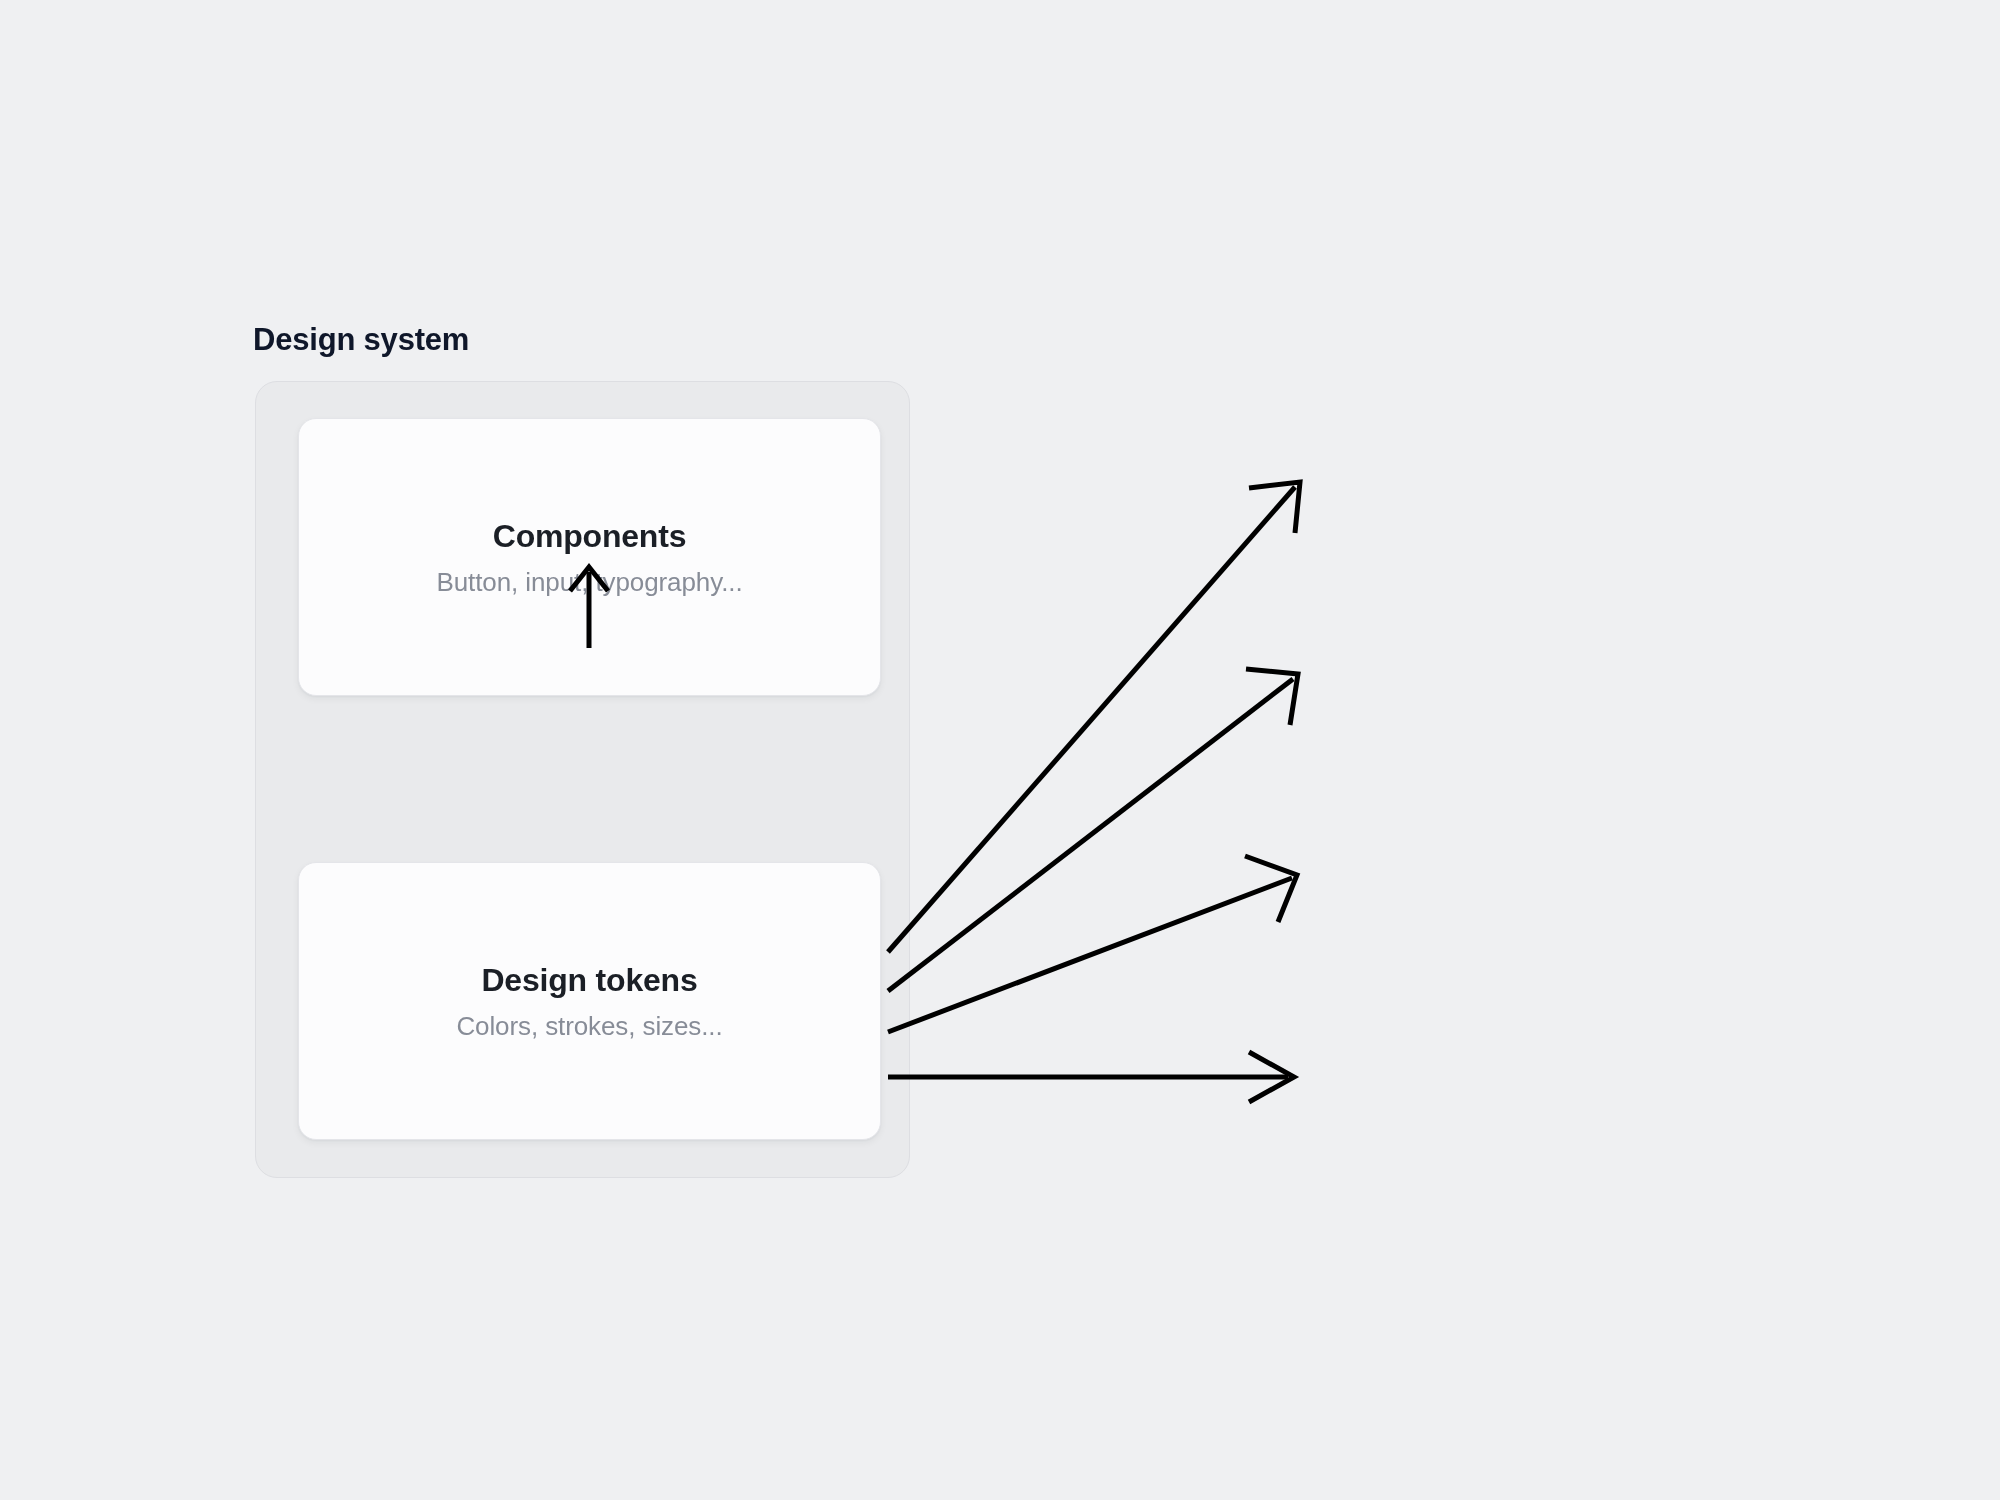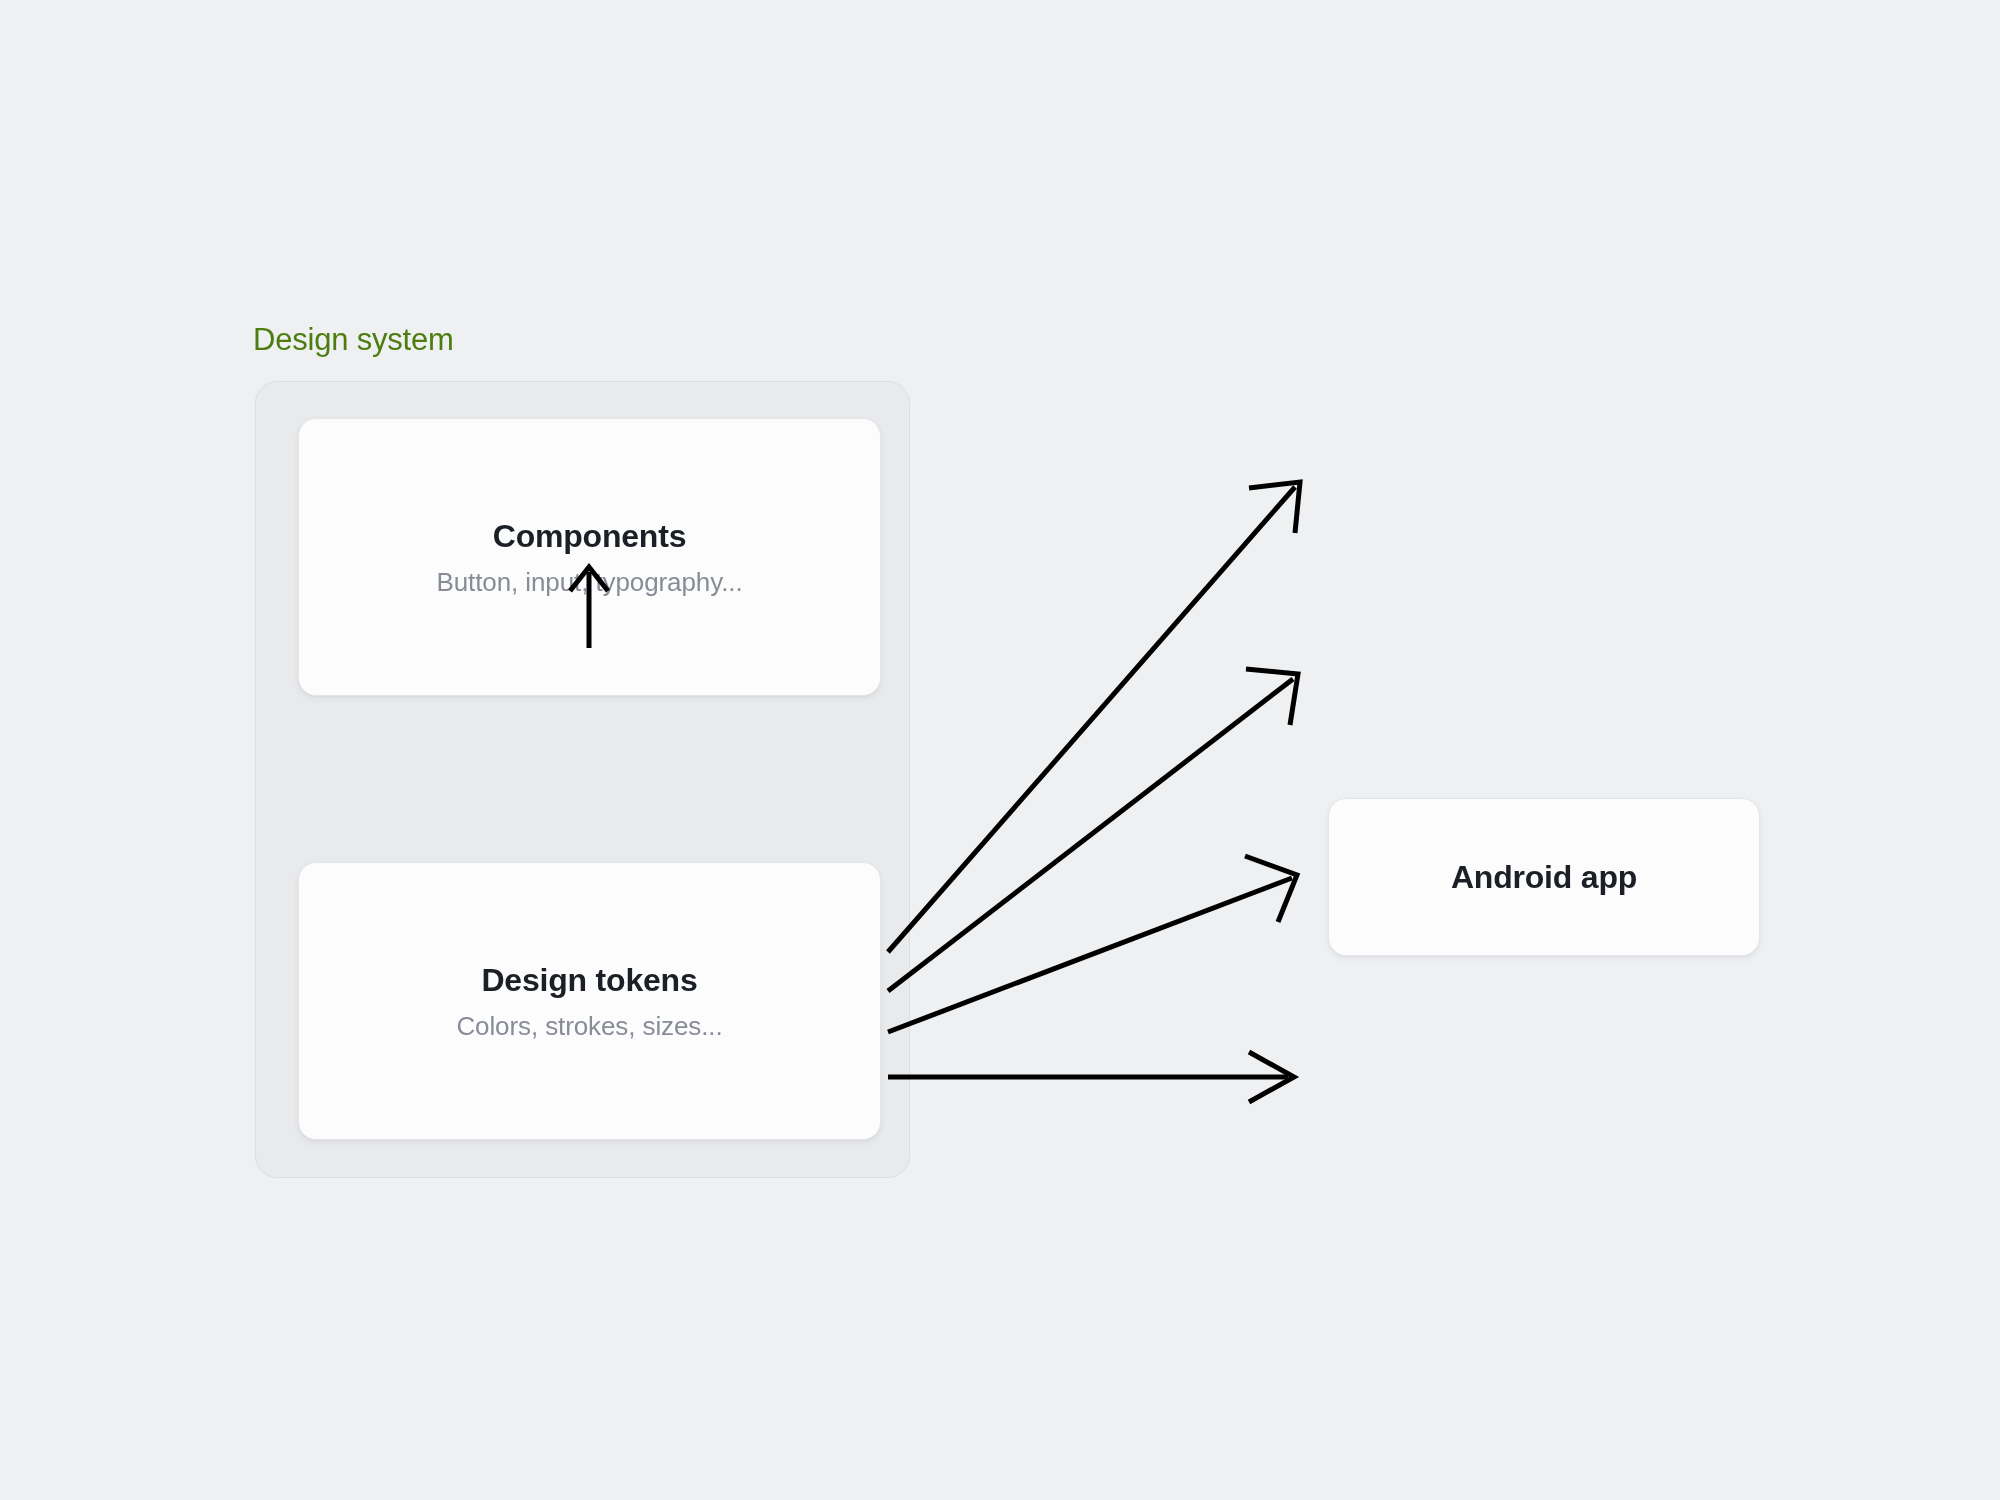--- a/index.html
+++ b/index.html
@@ -19,22 +19,22 @@
     width: 2000px;
     height: 1500px;
   }
 
   
   .group-title {
     position: absolute;
     left: 253px;
     top: 322px;
     font-size: 31px;
-    font-weight: normal;
-    color: #4d7c0f;
+    font-weight: bold;
+    color: #0f172a;
     letter-spacing: -0.2px;
     white-space: nowrap;
   }
 
   
   .ds-container {
     position: absolute;
     left: 255px;
     top: 381px;
     width: 655px;
@@ -121,23 +121,20 @@
     <div class="card-sub">Button, input, typography...</div>
   </div>
 
   <div class="card" id="card-tokens">
     <div class="card-title">Design tokens</div>
     <div class="card-sub">Colors, strokes, sizes...</div>
   </div>
 
 
 
-  <div class="card target-card" id="card-android">
-    <div class="card-title">Android app</div>
-  </div>
 
 
   <svg id="arrows" viewBox="0 0 2000 1500" width="2000" height="1500">
 
     <g>
       <line x1="589" y1="648" x2="589" y2="572" stroke="#000" stroke-width="5"></line>
       <polyline points="570,591 589,567 608,591" fill="none" stroke="#000" stroke-width="5" stroke-linejoin="miter" stroke-linecap="butt"></polyline>
     </g>
 
     <g>

